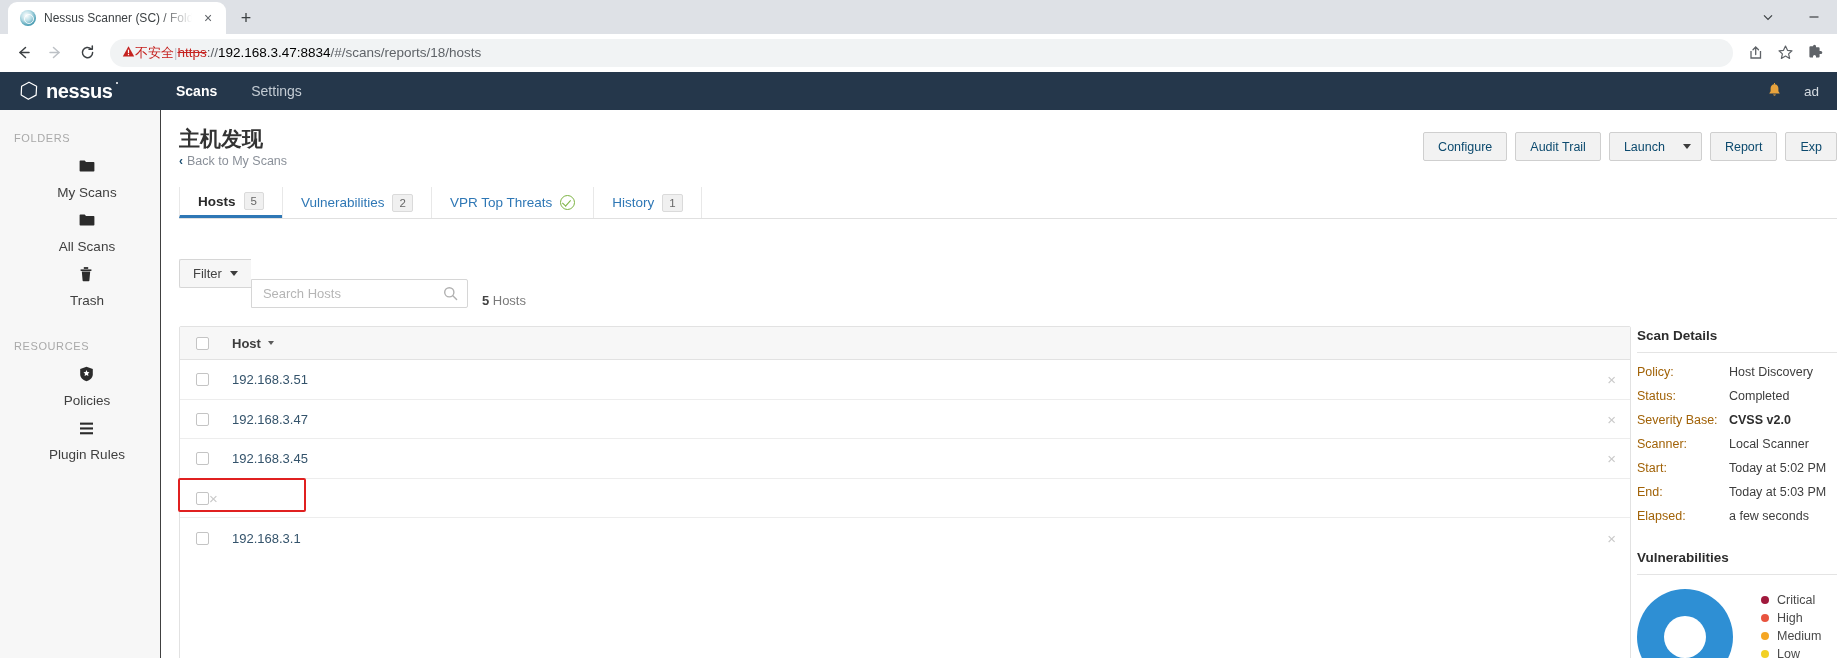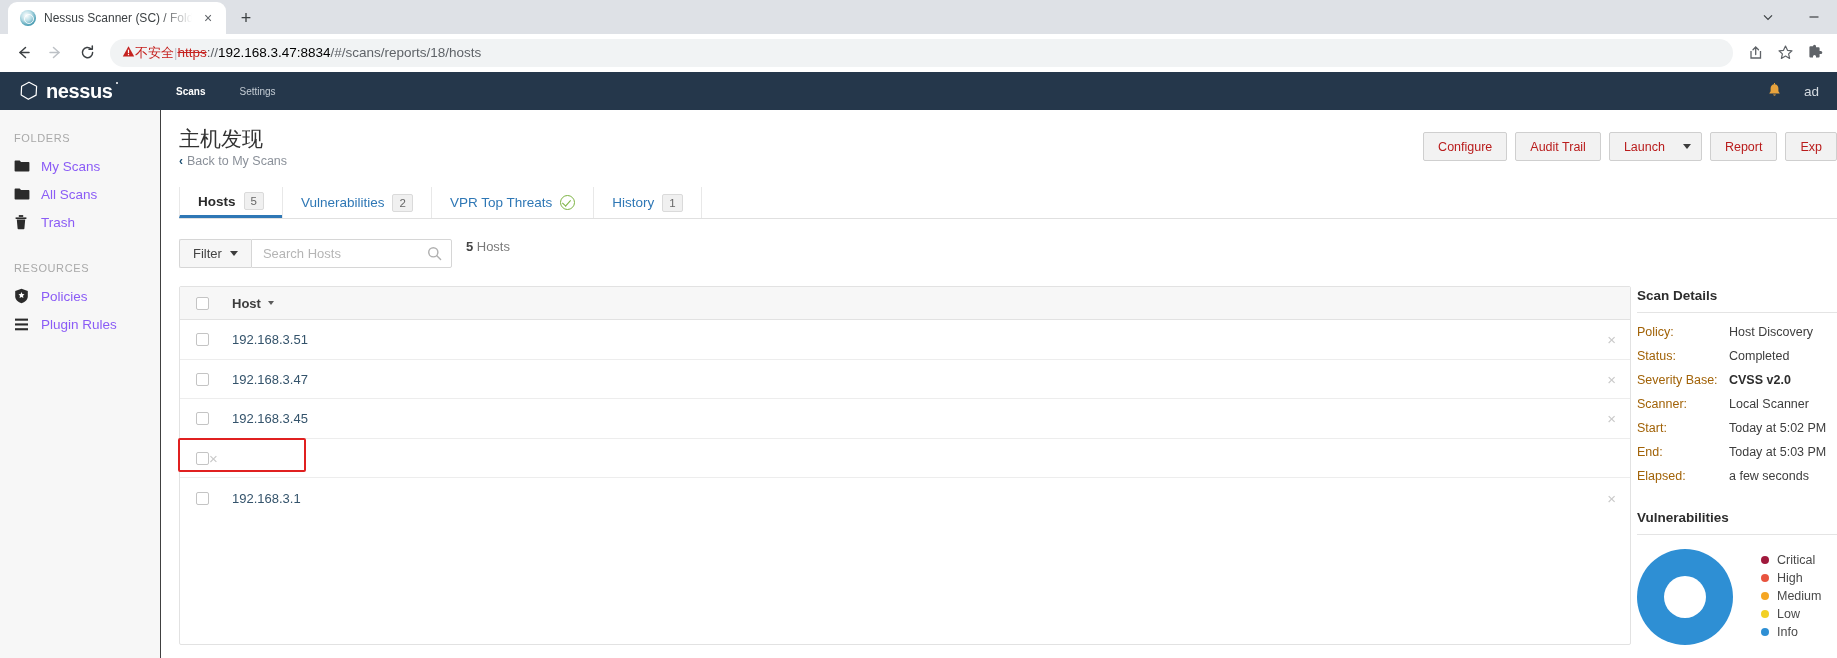--- a/index.html
+++ b/index.html
@@ -151,21 +151,21 @@
     letter-spacing: -0.4px;
     position: relative;
   }
   .logo-text::after {
     content: "";
     position: absolute; right: -5px; top: 2px;
     width: 2px; height: 2px; border-radius: 50%;
     background: #ffffff;
   }
   .hdr-nav { display: flex; align-items: center; gap: 34px; margin-left: 16px; }
-  .hdr-link { color: #c4ccd4; font-size: 10px; cursor: pointer; }
+  .hdr-link { color: #c4ccd4; font-size: 14px; cursor: pointer; }
   .hdr-link.active { color: #ffffff; font-weight: bold; }
   .hdr-right { margin-left: auto; display: flex; align-items: center; gap: 22px; }
   .bell { color: #e8a33d; cursor: pointer; display: flex; }
   .user-name { color: #d5dbe1; font-size: 13.5px; cursor: pointer; }
 
   .body-row { display: flex; height: 548px; }
 
   .sidebar {
     width: 161px;
     flex: 0 0 161px;
@@ -178,36 +178,37 @@
     color: #a9a9a9;
     letter-spacing: .6px;
     padding: 0 0 8px 14px;
   }
   .side-item {
     display: flex;
     align-items: center;
     gap: 11px;
     padding: 6px 0 6px 14px;
     cursor: pointer;
-    color: #8b5cf6;
+    color: #404040;
     font-size: 13.5px;
+    flex-direction: column;
   }
   .side-item .ico { width: 16px; height: 16px; flex: 0 0 16px; color: #2b2b2b; display: flex; align-items: center; }
   .side-gap { height: 26px; }
 
   .main {
     flex: 1;
     min-width: 0;
     padding: 16px 0 0 18px;
     position: relative;
     overflow: hidden;
   }
 
   .title-row { display: flex; align-items: flex-start; }
-  .page-title { font-size: 21px; color: #333333; font-weight: normal; line-height: 1.25; }
+  .page-title { font-size: 21px; color: #333333; font-weight: bold; line-height: 1.25; }
   .back-link {
     margin-top: 2px;
     font-size: 12.5px;
     color: #8a9099;
     display: flex;
     align-items: center;
     gap: 4px;
     cursor: pointer;
   }
   .back-chevron { color: #1b4f72; font-size: 12px; font-weight: bold; }
@@ -216,21 +217,21 @@
     position: absolute;
     right: 0; top: 22px;
     display: flex;
     align-items: center;
     gap: 0;
   }
   .btn {
     height: 29px;
     background: #f2f2f2;
     border: 1px solid #cfcfcf;
-    color: #b91c1c;
+    color: #0c4a6e;
     font-size: 12.5px;
     padding: 0 14px;
     display: flex;
     align-items: center;
     cursor: pointer;
     margin-left: 8px;
     border-radius: 2px;
     white-space: nowrap;
   }
   .btn.split { padding-right: 10px; gap: 18px; }
@@ -290,21 +291,21 @@
     position: absolute;
     left: 3.2px; top: 1.6px;
     width: 4px; height: 7px;
     border: solid #7cb342;
     border-width: 0 1.6px 1.6px 0;
     transform: rotate(42deg);
   }
 
   .filter-row {
     display: flex;
-    align-items: flex-start;
+    align-items: flex-end;
     gap: 14px;
     margin-top: 20px;
   }
   .filter-btn {
     height: 29px;
     background: #f6f6f6;
     border: 1px solid #d6d6d6;
     border-right: none;
     border-radius: 2px 0 0 2px;
     display: flex;
@@ -314,23 +315,24 @@
     font-size: 13px;
     color: #444444;
     cursor: pointer;
   }
   .search-wrap {
     height: 29px;
     border: 1px solid #d6d6d6;
     border-radius: 0 2px 2px 0;
     display: flex;
     align-items: center;
-    width: 201px;
+    width: 217px;
     padding: 0 9px 0 11px;
     background: #ffffff;
+    margin-top: 40px;
   }
   .search-input {
     border: none;
     outline: none;
     flex: 1;
     font-size: 13px;
     color: #333;
     font-family: "Liberation Sans", sans-serif;
     background: transparent;
     min-width: 0;

